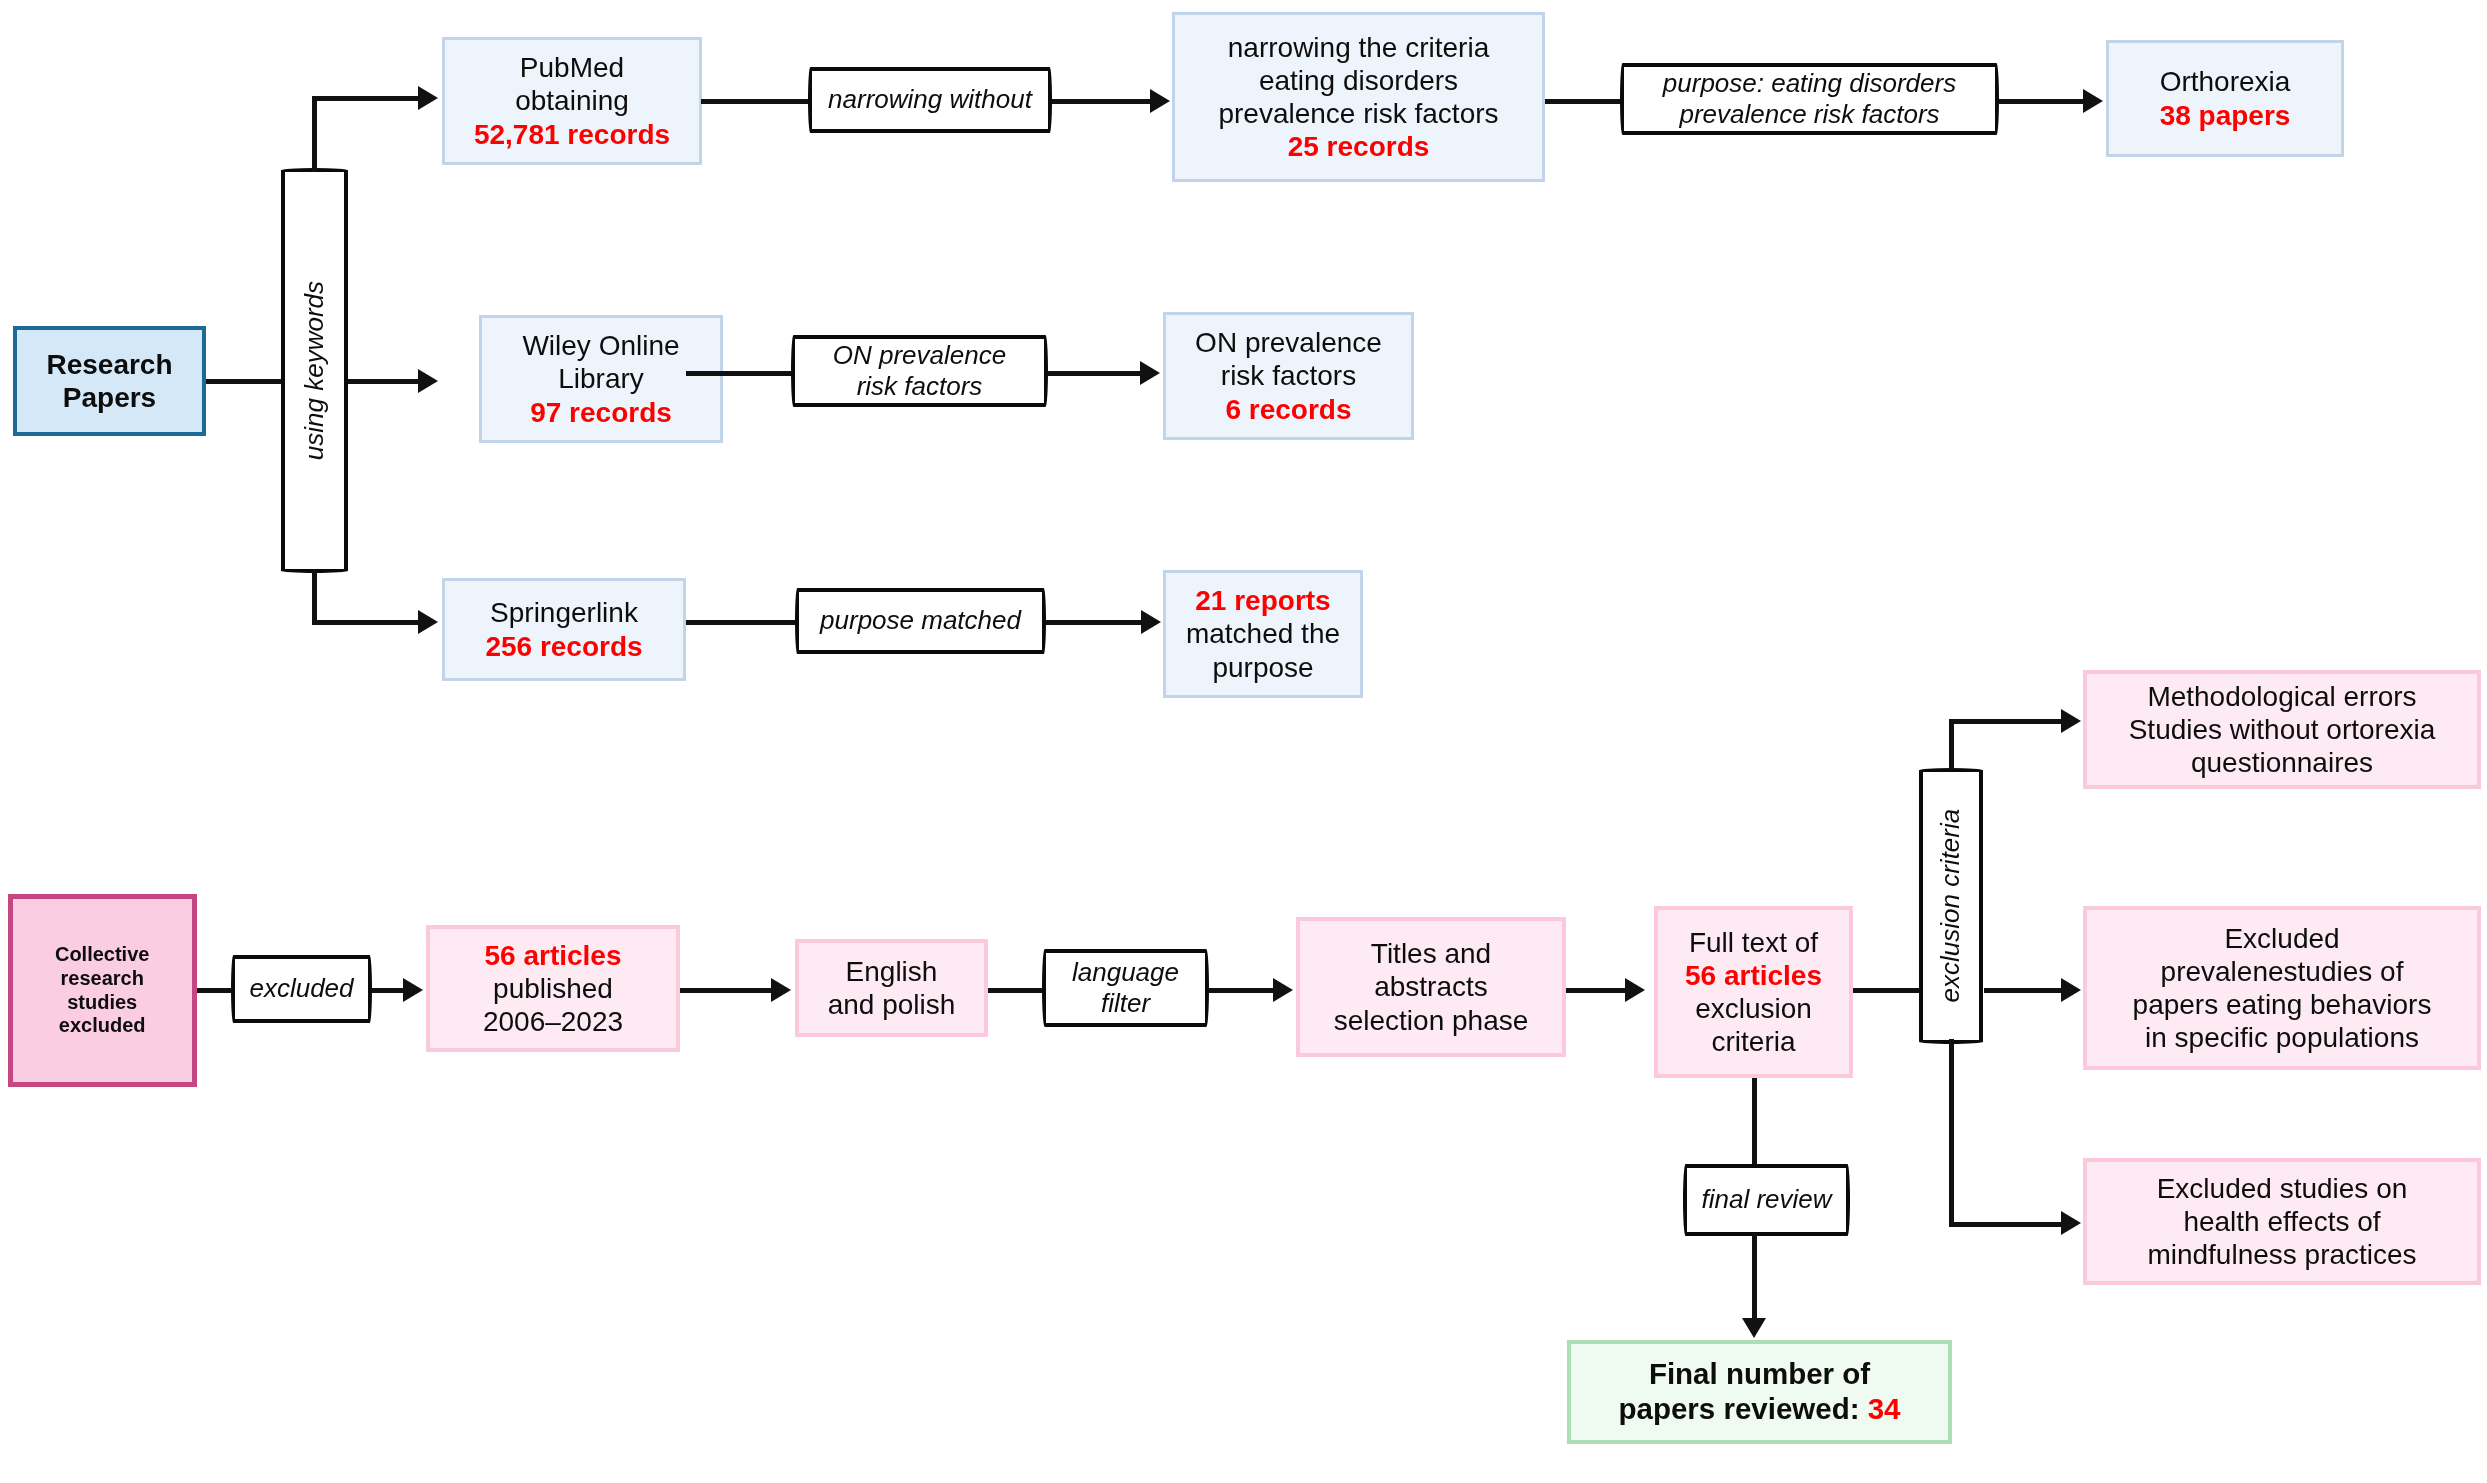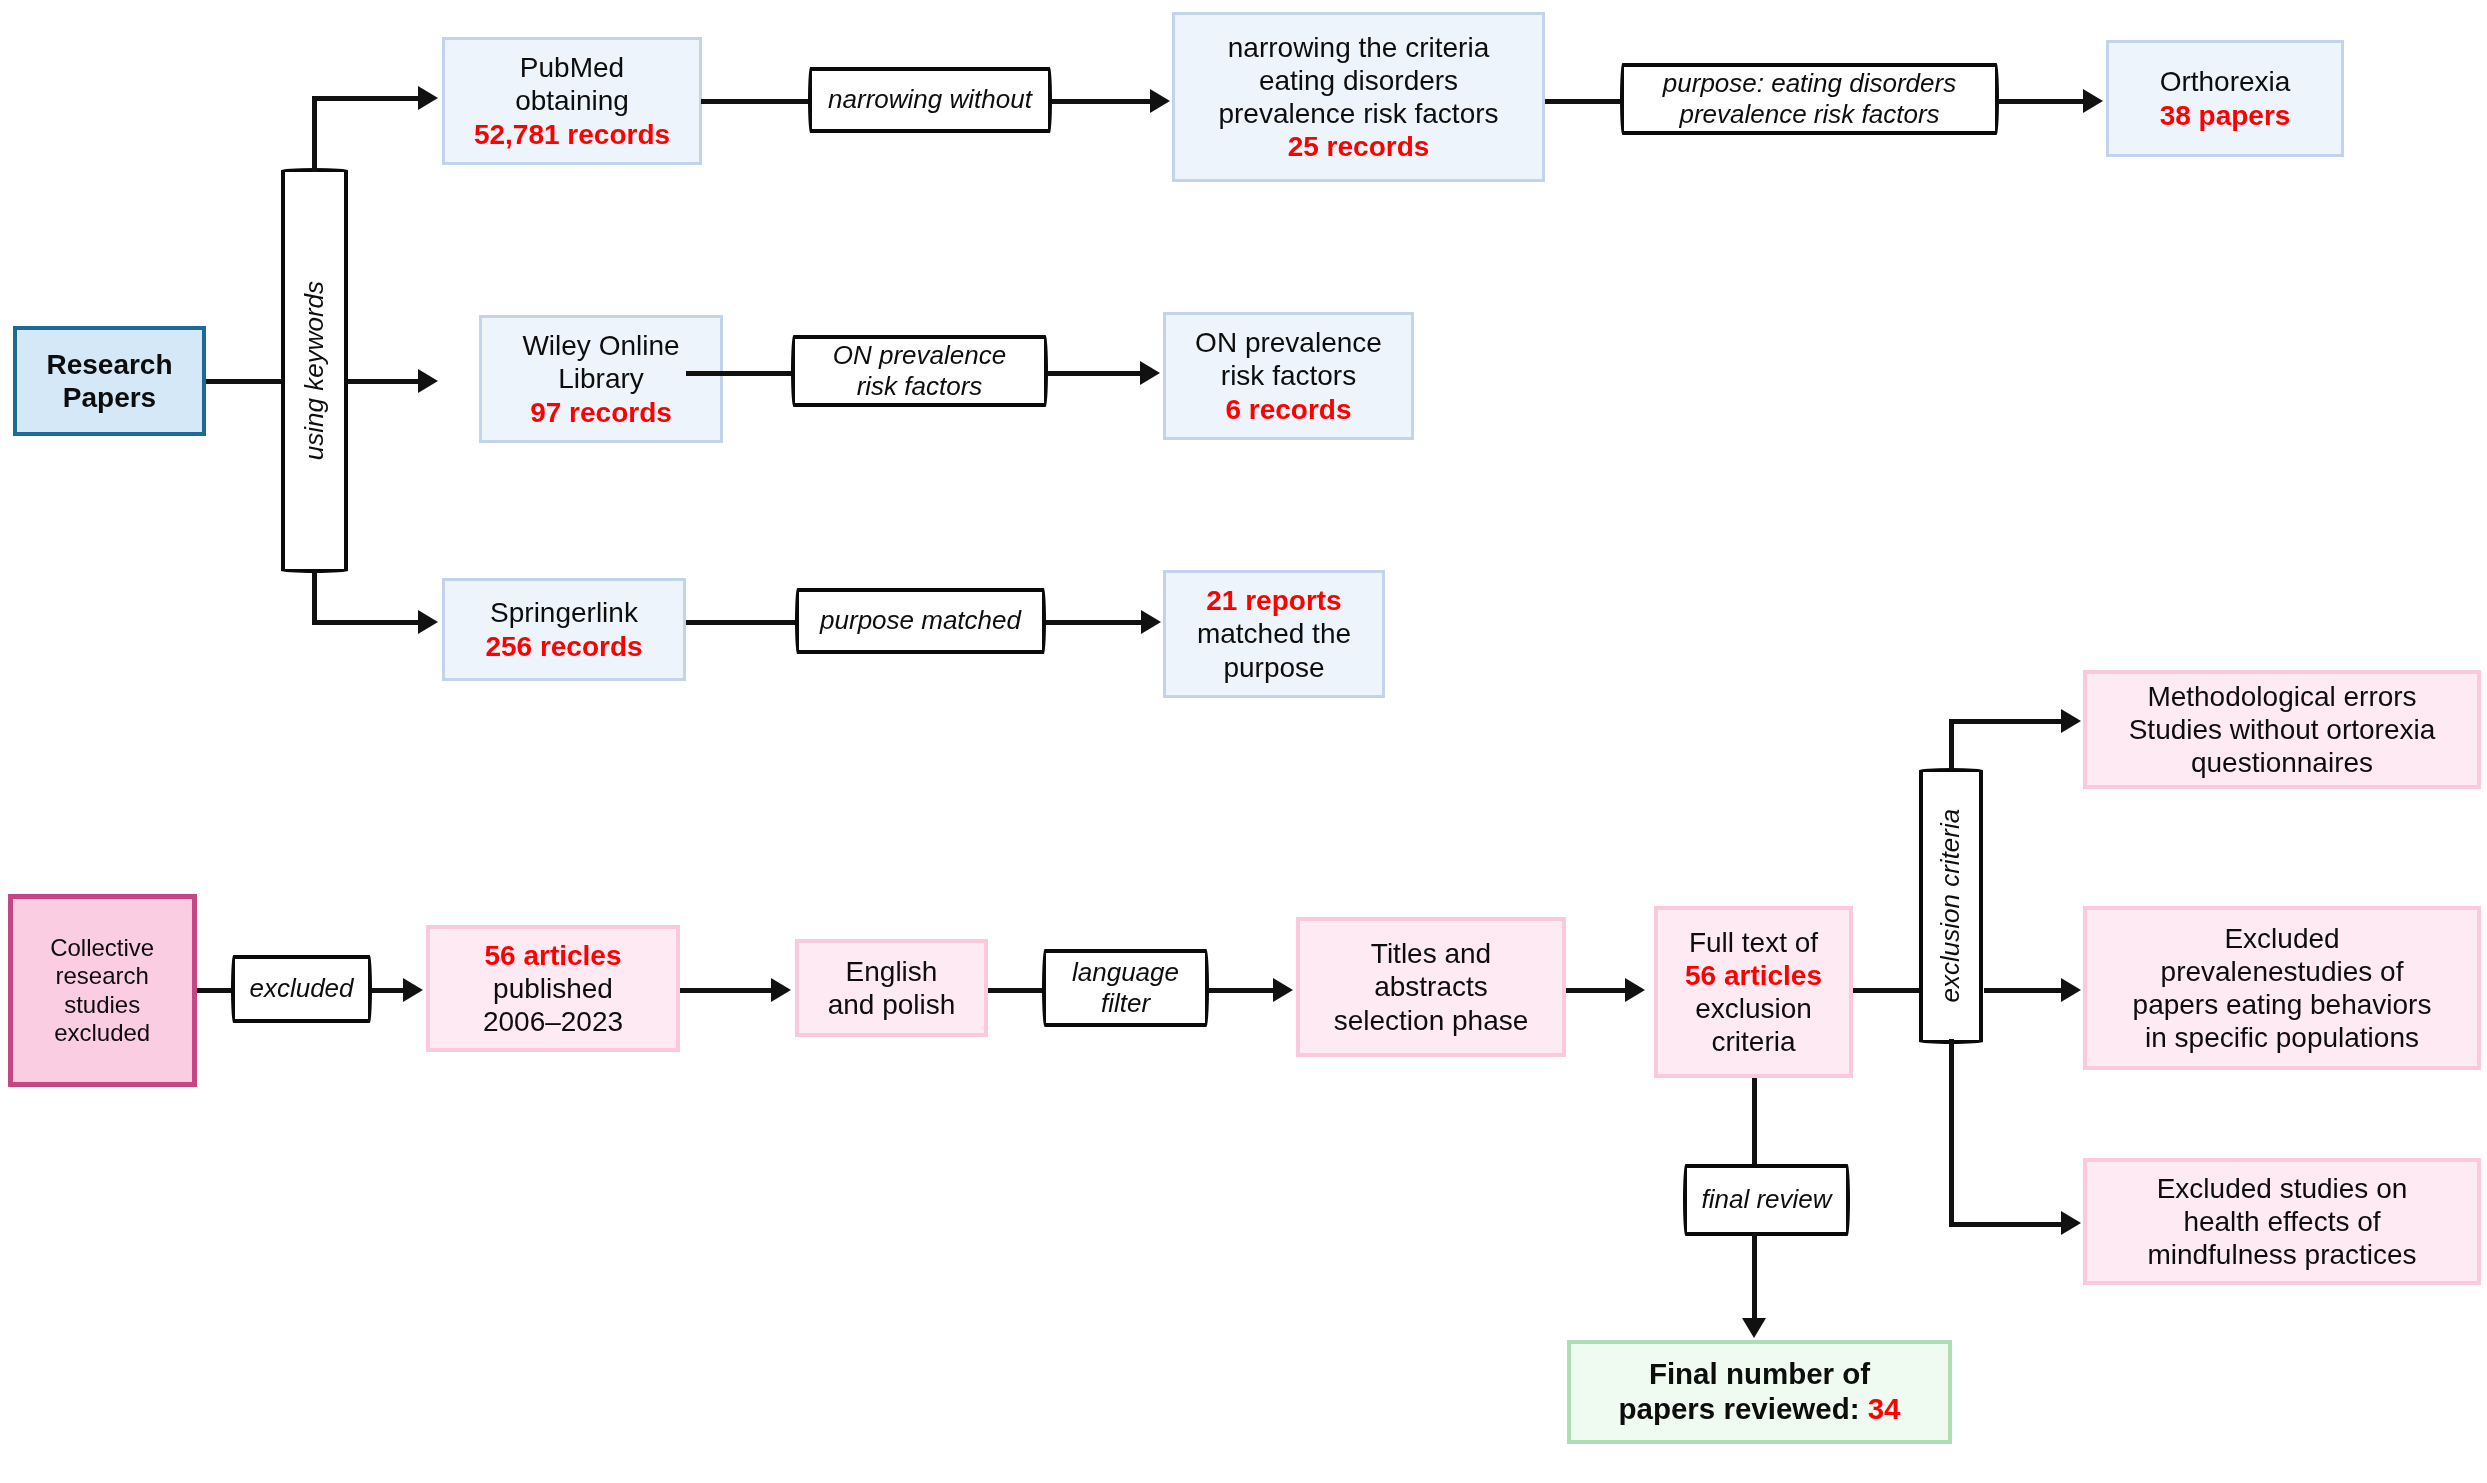--- a/index.html
+++ b/index.html
@@ -8,21 +8,21 @@
 
   
   .node{position:absolute;box-sizing:border-box;display:flex;flex-direction:column;
         align-items:center;justify-content:center;text-align:center;line-height:1.18;
         color:#0d0d0d;}
   .node .ln{display:block;white-space:nowrap;}
 
   .blue{background:#eef4fb;border:3.9px solid #c2d4ea;font-size:28px;}
   .blue-strong{background:#d4e8f7;border:4.5px solid #1d6a96;font-size:28px;font-weight:bold;}
   .pink{background:#fdeaf3;border:4.5px solid #fbc9de;font-size:28px;}
-  .pink-strong{background:#fbcde2;border:5.1px solid #c44784;font-size:24px;font-weight:normal;}
+  .pink-strong{background:#fbcde2;border:5.1px solid #c44784;font-size:20px;font-weight:bold;}
   .green{background:#effaf0;border:4.5px solid #aedfb4;font-size:29.5px;font-weight:bold;}
 
   .red{color:#ff0000;font-weight:bold;}
 
   
   .cap{position:absolute;box-sizing:border-box;background:#ffffff;border:4.5px solid #0a0a0a;
        display:flex;align-items:center;justify-content:center;text-align:center;
        font-style:italic;font-size:26px;color:#0d0d0d;line-height:1.2;}
   .cap.h{border-radius:45px/642px;}          
   .cap.v{border-radius:642px/45px;}          
@@ -133,21 +133,21 @@
 
   <div class="hline" style="left:686px;top:620px;width:122px;"></div>
 
   <div class="cap h" style="left:795px;top:588px;width:251px;height:66px;">
     <span class="ln">purpose matched</span>
   </div>
 
   <div class="hline" style="left:1046px;top:620px;width:100px;"></div>
   <div class="arrow r" style="left:1141px;top:610px;"></div>
 
-  <div class="node blue" style="left:1163px;top:570px;width:222px;height:128px;">
+  <div class="node blue" style="left:1163px;top:570px;width:200px;height:128px;">
     <span class="ln red">21 reports</span>
     <span class="ln">matched the</span>
     <span class="ln">purpose</span>
   </div>
 
   <div class="node pink-strong" style="left:7.7px;top:894px;width:189px;height:193px;">
     <span class="ln">Collective</span>
     <span class="ln">research</span>
     <span class="ln">studies</span>
     <span class="ln">excluded</span>

